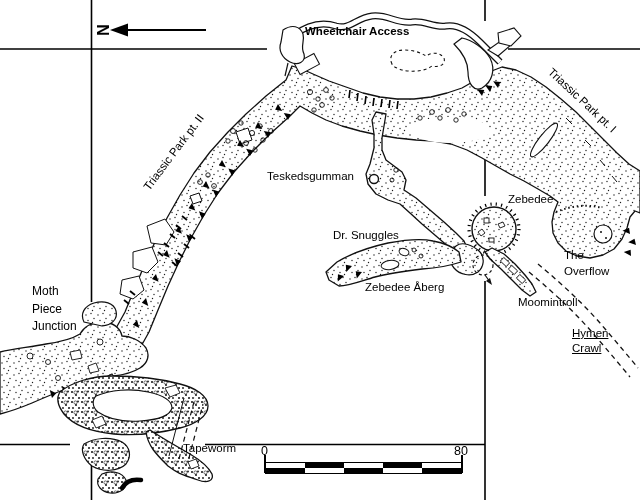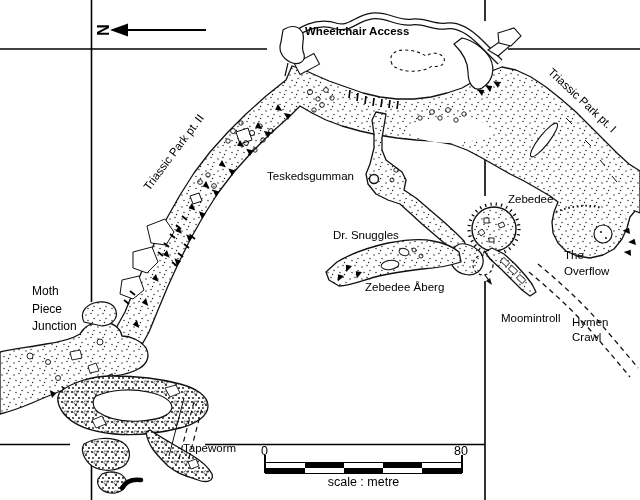--- a/index.html
+++ b/index.html
@@ -8,23 +8,23 @@
   .stage svg{position:absolute;left:0;top:0;}
   .lbl{position:absolute;font-size:11.5px;line-height:13px;white-space:pre-line;}
   #lbl-wheelchair{left:305px;top:25px;font-weight:bold;}
   #lbl-tp2{left:99px;top:146px;width:150px;text-align:center;transform:rotate(-53deg);}
   #lbl-tp1{left:512px;top:94px;width:140px;text-align:center;transform:rotate(43deg);}
   #lbl-moth{left:418px;top:116px;width:66px;text-align:center;line-height:13.5px;}
   #lbl-tesk{left:267px;top:170px;}
   #lbl-drsnuggles{left:333px;top:212px;margin-top:17px;}
   #lbl-zebedee{left:508px;top:193px;}
   #lbl-alfons{left:365px;top:281px;}
-  #lbl-moomintroll{left:501px;top:296px;margin-top:16px;}
+  #lbl-moomintroll{left:518px;top:296px;}
   #lbl-overflow{left:564px;top:240px;line-height:15.5px;margin-top:8px;}
-  #lbl-hymen{left:572px;top:315px;line-height:15px;}
+  #lbl-hymen{left:572px;top:326px;line-height:15px;text-decoration:underline;}
   #lbl-ringpiece{left:32px;top:283px;line-height:17.5px;font-size:12px;}
   #lbl-tapeworm{left:183px;top:442px;}
   #map-title{position:absolute;left:263px;top:343px;font-size:15px;line-height:21px;
              font-weight:bold;white-space:pre-line;}
   #north-label{position:absolute;left:93px;top:21px;width:18px;height:18px;
                font-size:16px;font-weight:bold;transform:rotate(90deg);text-align:center;}
   
   #scalebar{position:absolute;left:265px;top:454px;width:197px;height:36px;}
   #scalebar .num{position:absolute;top:-10px;font-size:12.5px;}
   #scalebar .num.start{left:-4px;}
@@ -342,16 +342,15 @@
           <div class="seg w"></div>
       </div>
       <div class="row">
         <div class="seg b"></div>
           <div class="seg w"></div>
           <div class="seg b"></div>
           <div class="seg w"></div>
           <div class="seg b"></div>
       </div>
     </div>
-    <div class="caption">scale : metre</div>
   </div>
 
 </div>
 
 </body></html>

